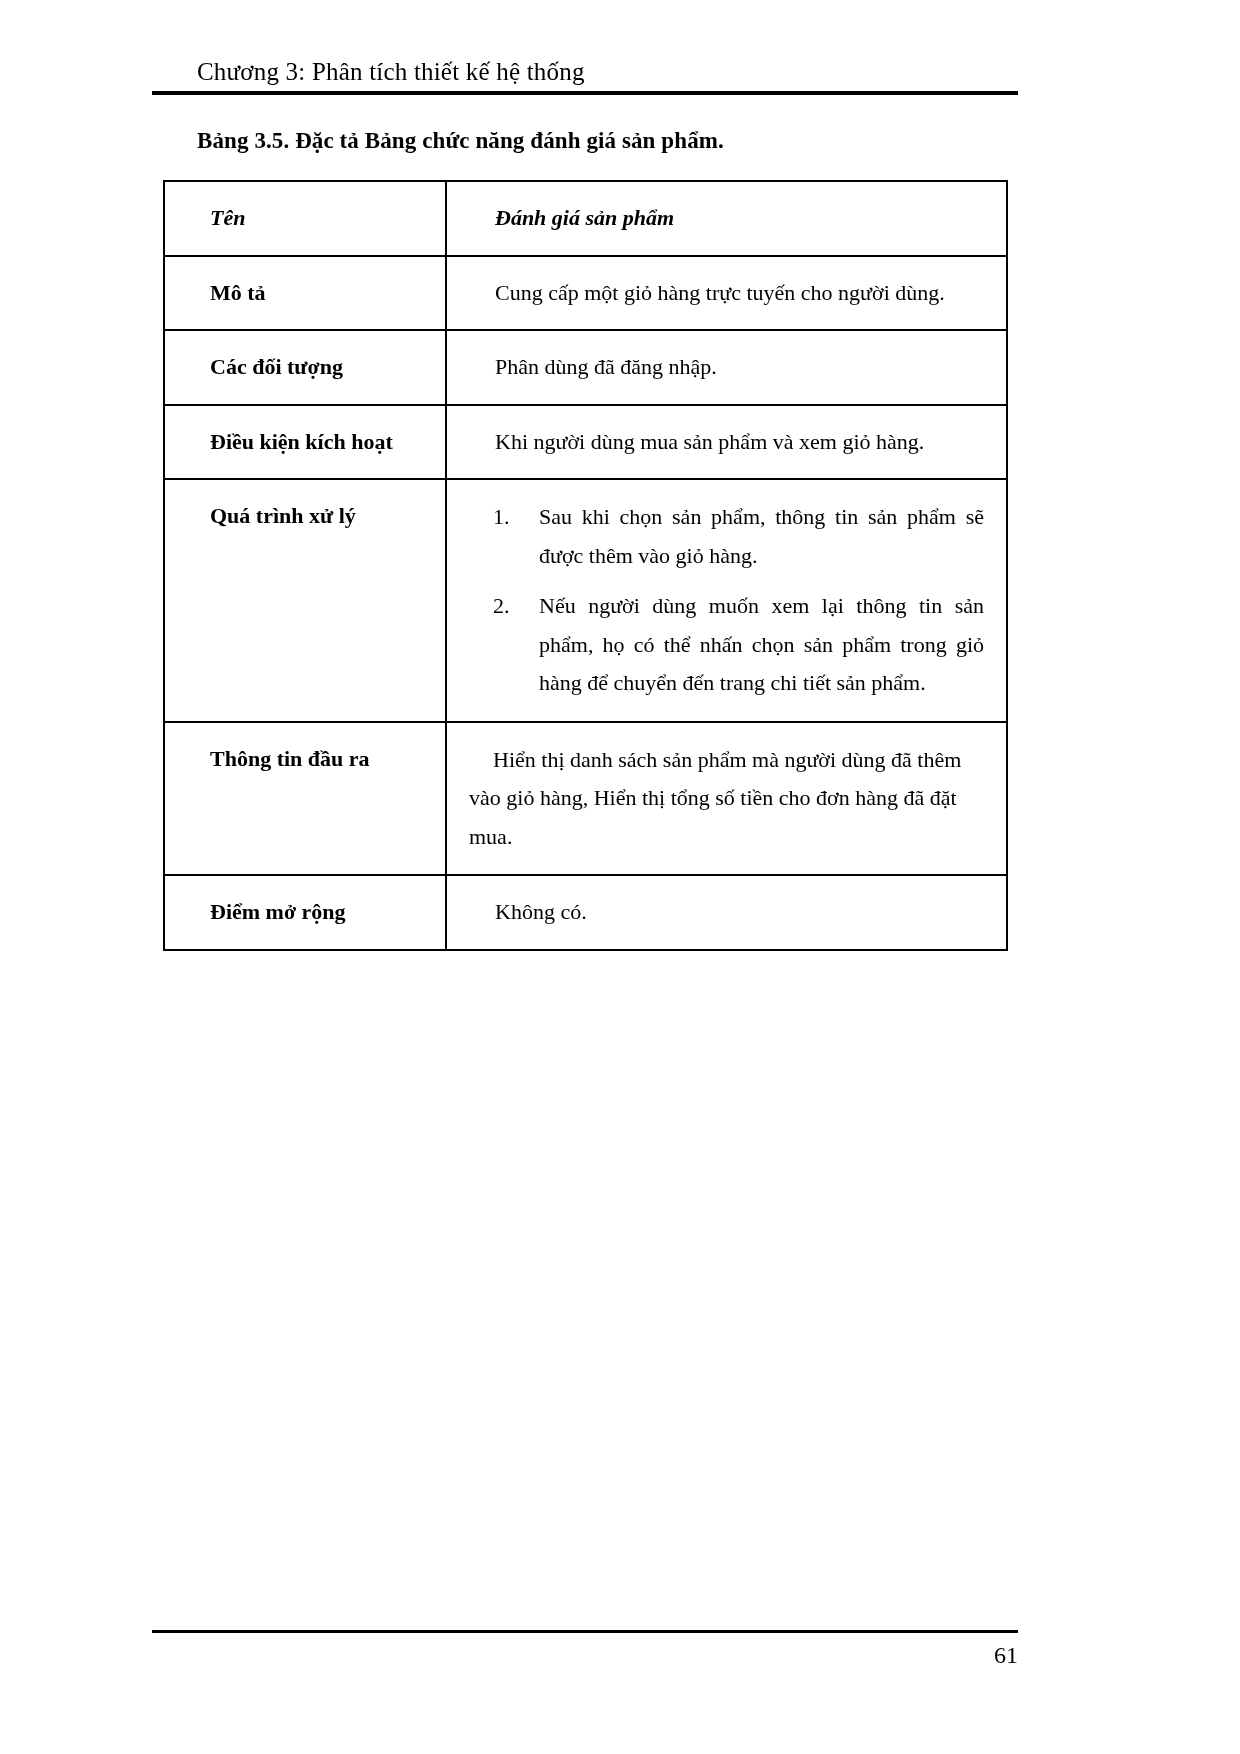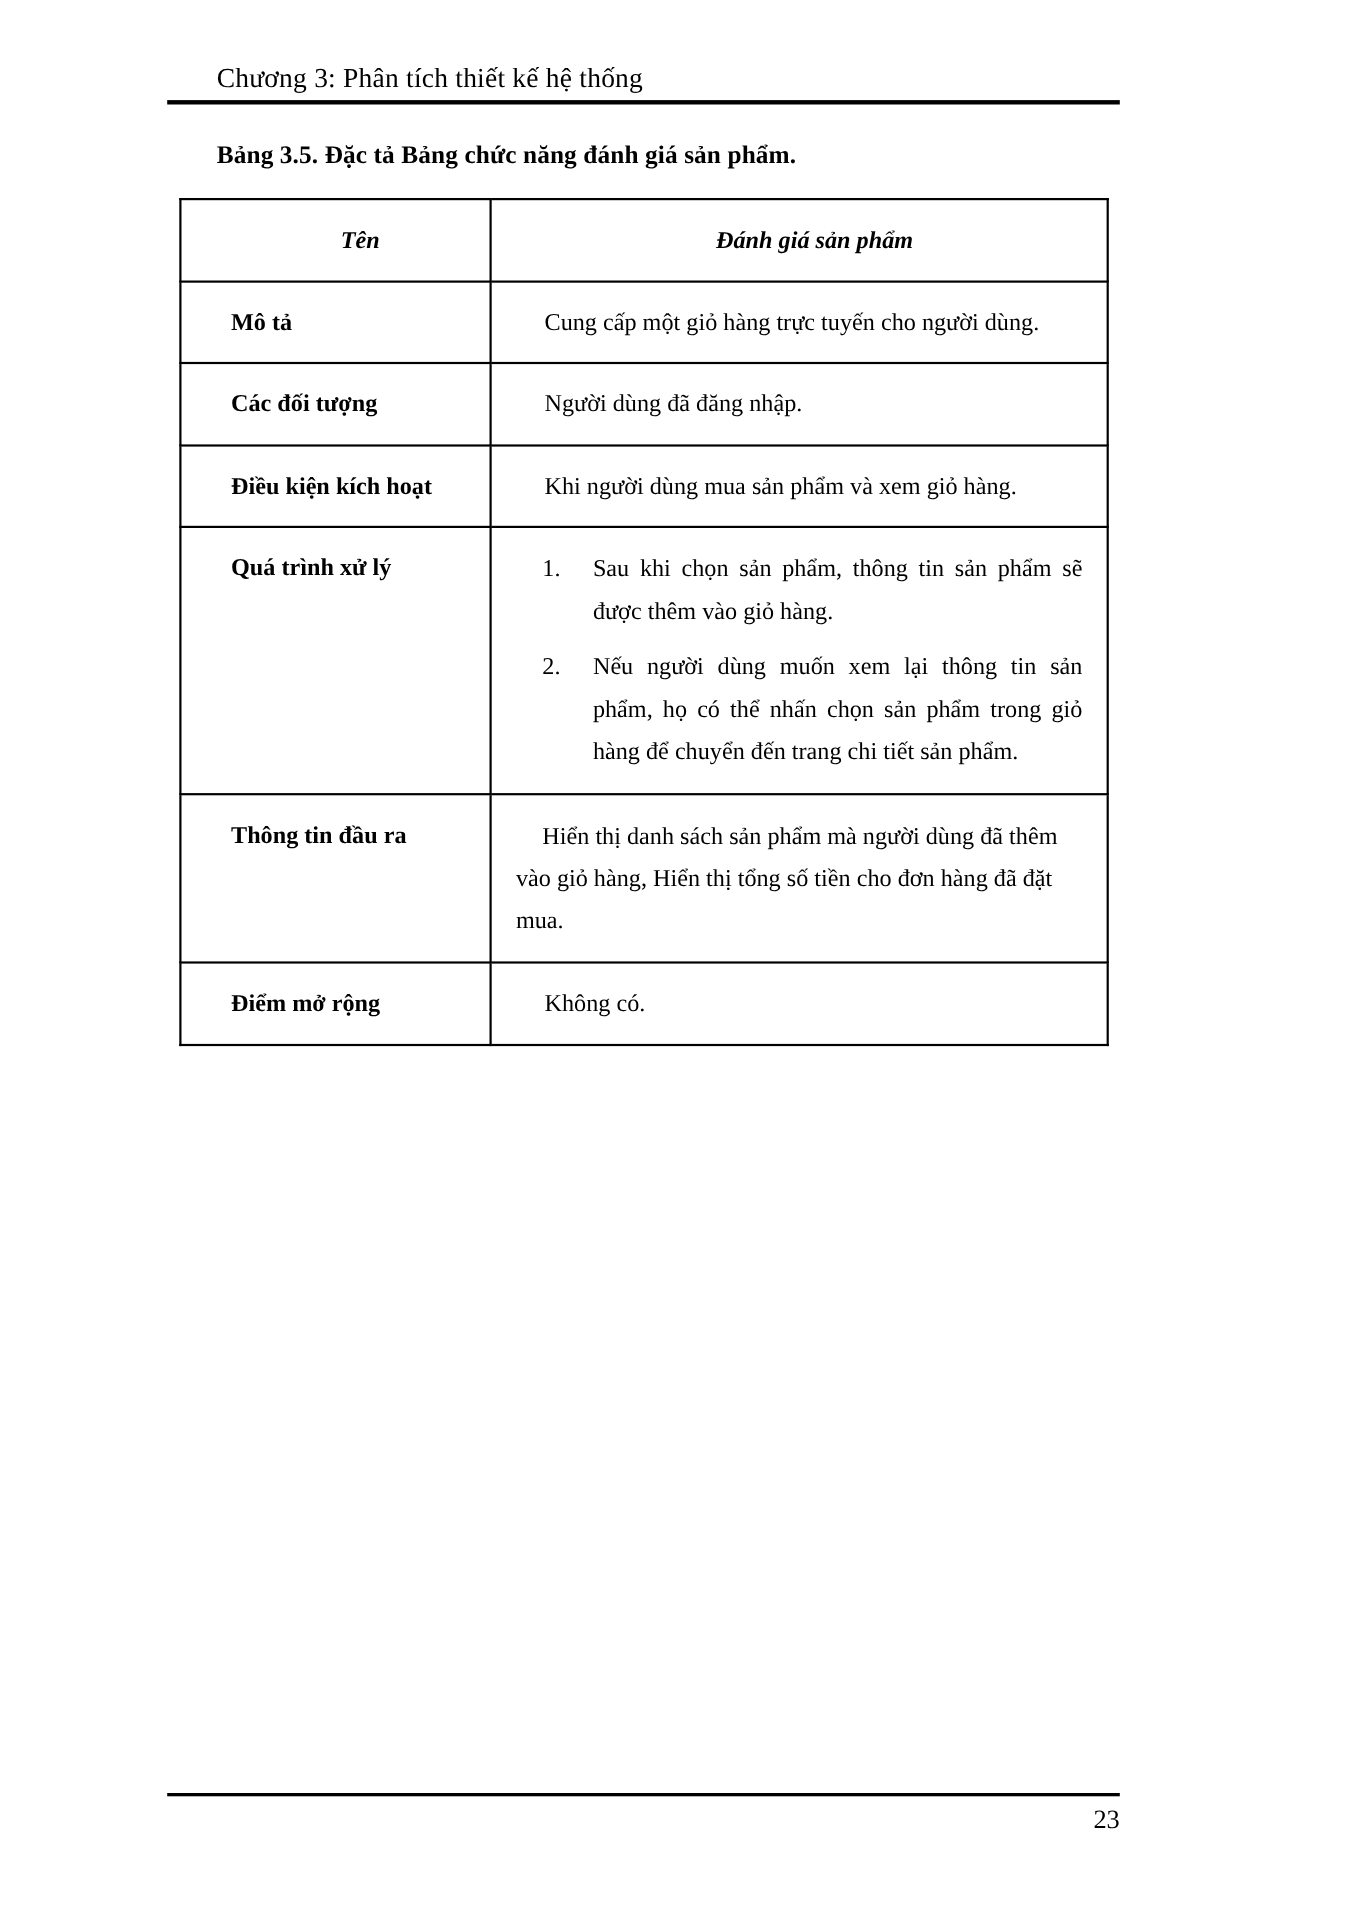--- a/index.html
+++ b/index.html
@@ -89,21 +89,21 @@
     padding: 22px 20px 22px 48px;
     font-size: 22px;
     line-height: 1.3;
   }
   .value-cell.italic {
     font-style: italic;
     font-weight: bold;
   }
 
   
-  .row-name td { height: 54px; text-align: center; }
+  .row-name td { height: 54px; }
   .row-desc td { height: 56px; }
   .row-actors td { height: 56px; }
   .row-trigger td { height: 56px; margin-top: 40px; }
   .row-output td { height: 100px; }
   .row-extension td { height: 50px; margin-left: 48px; }
 
   .value-cell p {
     margin: 0;
   }
 
@@ -198,21 +198,21 @@
         <td>
           <div class="value-cell">Cung cấp một giỏ hàng trực tuyến cho người dùng.</div>
         </td>
       </tr>
 
       <tr class="row-actors">
         <td>
           <div class="label-cell">Các đối tượng</div>
         </td>
         <td>
-          <div class="value-cell">Người dùng đã đăng nhập.</div>
+          <div class="value-cell">Phân dùng đã đăng nhập.</div>
         </td>
       </tr>
 
       <tr class="row-trigger">
         <td>
           <div class="label-cell">Điều kiện kích hoạt</div>
         </td>
         <td>
           <div class="value-cell">Khi người dùng mua sản phẩm và xem giỏ hàng.</div>
         </td>
@@ -255,15 +255,15 @@
         </td>
         <td>
           <div class="value-cell">Không có.</div>
         </td>
       </tr>
 
     </tbody>
   </table>
 
   <div class="footer-rule"></div>
-  <div class="page-number">23</div>
+  <div class="page-number">61</div>
 
 </div>
 
 </body></html>

